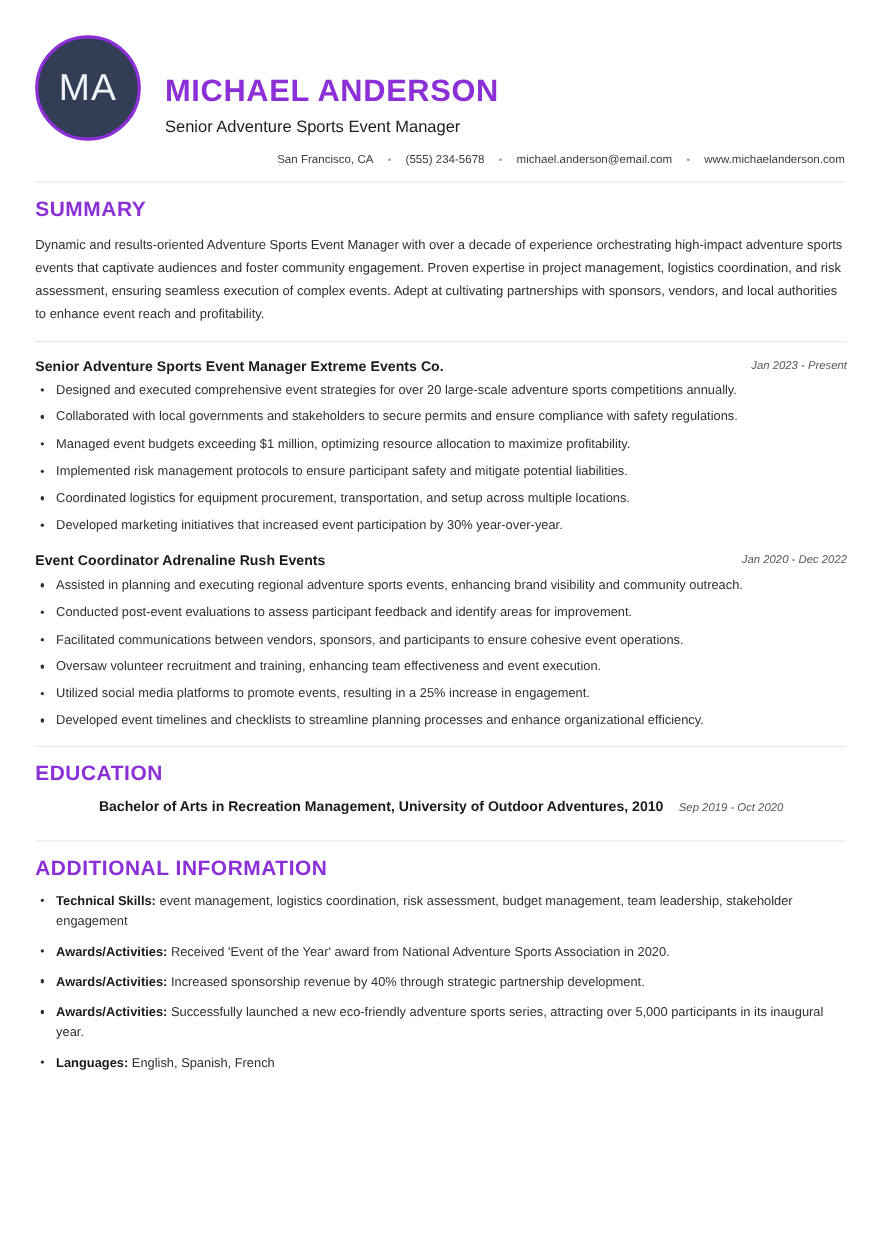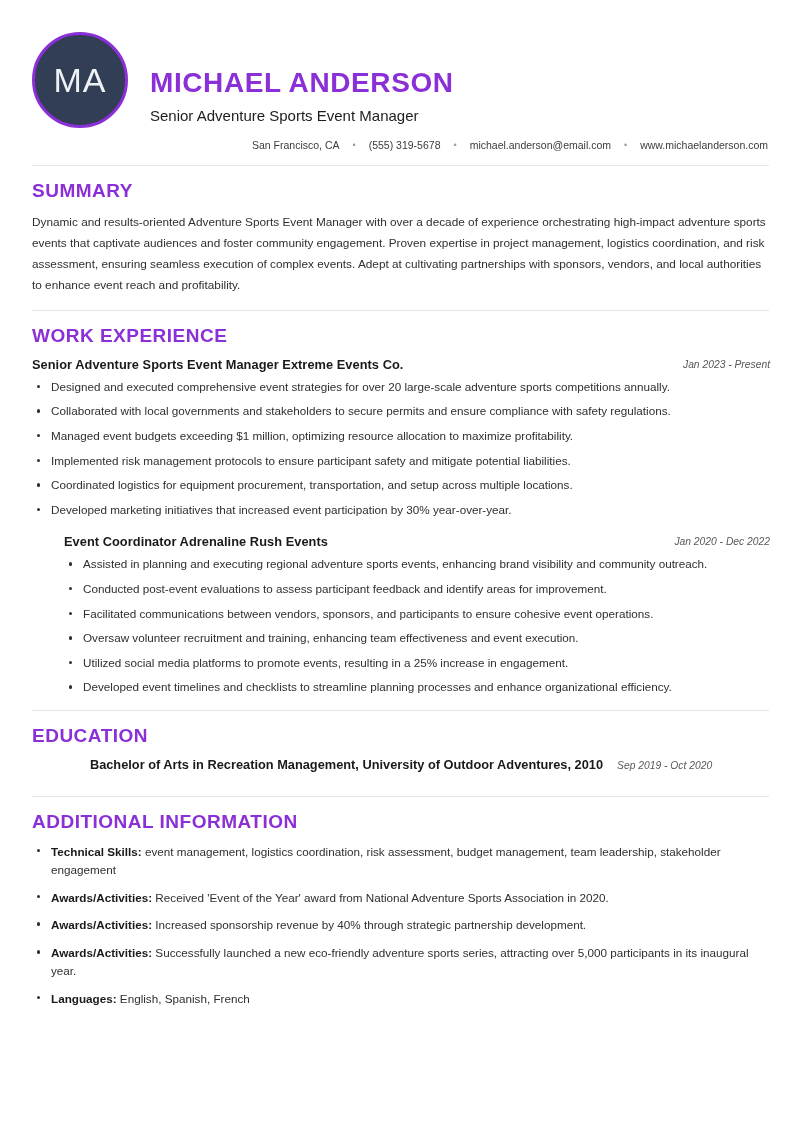--- a/index.html
+++ b/index.html
@@ -106,21 +106,21 @@
     font-size: 11.8px;
     line-height: 1.78;
     color: #2f2f2f;
     margin: 0;
     max-width: 740px;
     text-align: left;
   }
 
   
   .job { margin-bottom: 4px; }
-  .job + .job { margin-top: 16px; margin-left: 32px; }
+  .job + .job { margin-top: 16px; }
   .job-head {
     display: flex;
     align-items: center;
     justify-content: space-between;
     margin-bottom: 7px;
   }
   .job-heading {
     font-size: 12.8px;
     font-weight: bold;
     color: #1a1a1a;
@@ -190,40 +190,39 @@
   <div class="header">
     <div class="avatar">
       <span class="avatar-initials">MA</span>
     </div>
     <div class="header-text">
       <h1 class="name">MICHAEL ANDERSON</h1>
       <div class="job-title">Senior Adventure Sports Event Manager</div>
       <div class="contact-line">
         <span class="contact-item">San Francisco, CA</span>
         <span class="contact-sep">•</span>
-        <span class="contact-item">(555) 319-5678</span>
+        <span class="contact-item">(555) 234-5678</span>
         <span class="contact-sep">•</span>
         <span class="contact-item">michael.anderson@email.com</span>
         <span class="contact-sep">•</span>
         <span class="contact-item">www.michaelanderson.com</span>
       </div>
     </div>
   </div>
 
   <div class="divider"></div>
 
   <div class="section">
     <div class="section-title">SUMMARY</div>
     <p class="summary-text">Dynamic and results-oriented Adventure Sports Event Manager with over a decade of experience orchestrating high-impact adventure sports events that captivate audiences and foster community engagement. Proven expertise in project management, logistics coordination, and risk assessment, ensuring seamless execution of complex events. Adept at cultivating partnerships with sponsors, vendors, and local authorities to enhance event reach and profitability.</p>
   </div>
 
   <div class="divider"></div>
 
   <div class="section">
-    <div class="section-title">WORK EXPERIENCE</div>
 
     <div class="job">
       <div class="job-head">
         <span class="job-heading">Senior Adventure Sports Event Manager  Extreme Events Co.</span>
         <span class="job-dates">Jan 2023 - Present</span>
       </div>
       <ul class="bullets">
         <li>Designed and executed comprehensive event strategies for over 20 large-scale adventure sports competitions annually.</li>
         <li>Collaborated with local governments and stakeholders to secure permits and ensure compliance with safety regulations.</li>
         <li>Managed event budgets exceeding $1 million, optimizing resource allocation to maximize profitability.</li>

